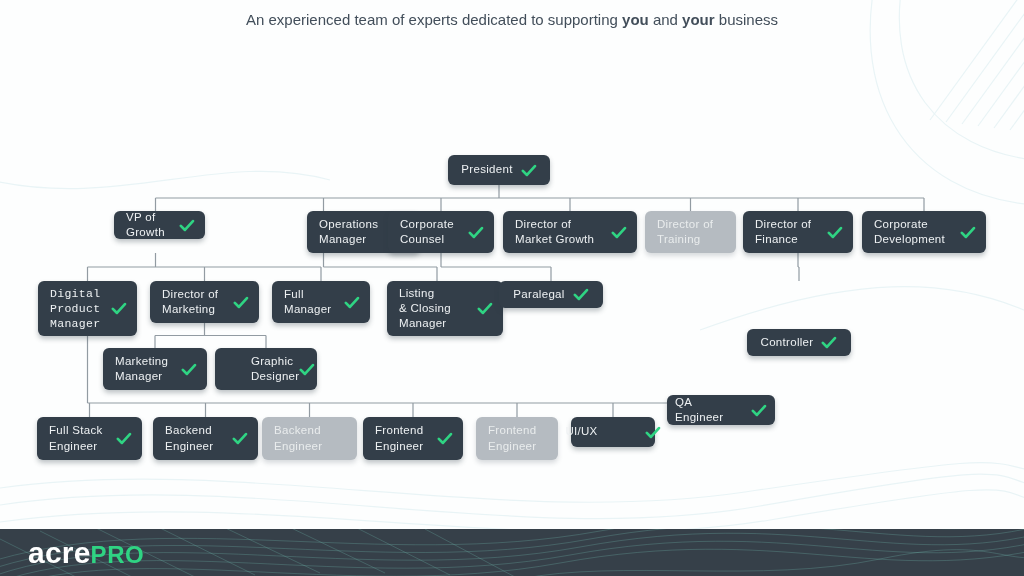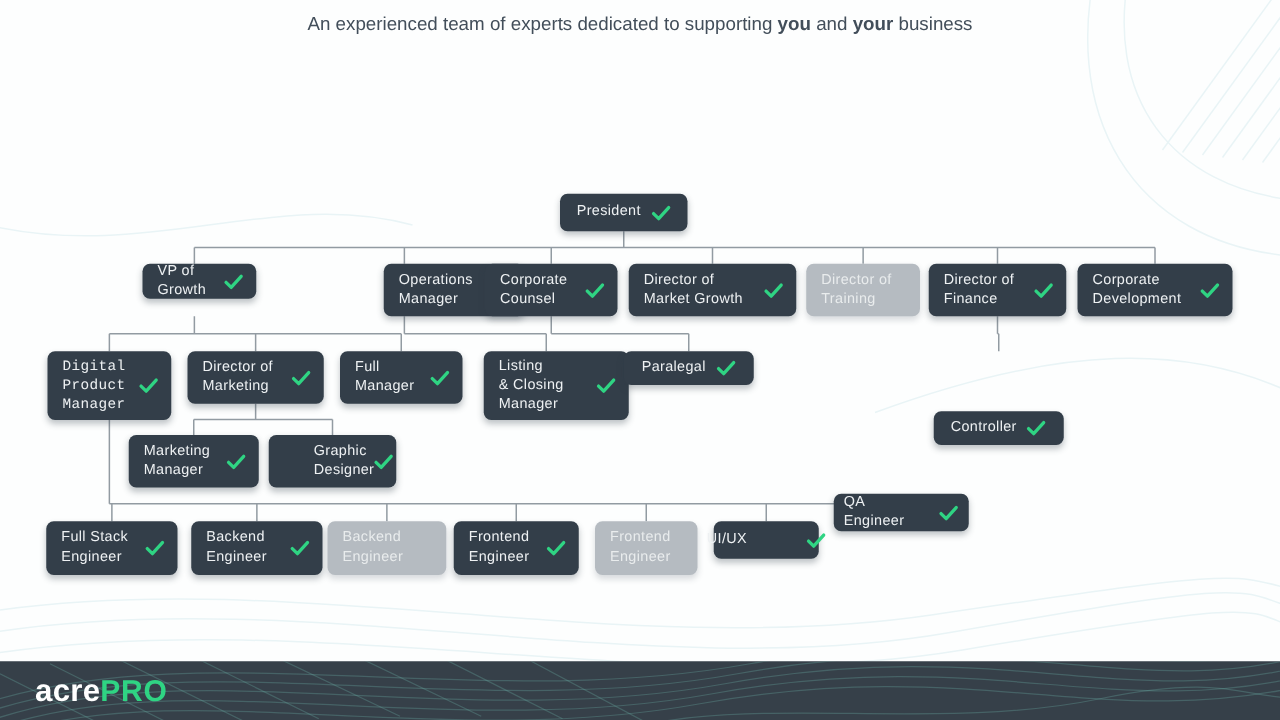--- a/index.html
+++ b/index.html
@@ -25,21 +25,21 @@
   .node.single{justify-content:center;gap:8px;padding:10px 8px;}
   .node.disabled{background:var(--node-disabled,#b5bbc1);color:var(--label-disabled,#e9eced);
         box-shadow:0 3px 5px rgba(45,58,70,.18);}
   .check{width:16px;height:13px;flex:0 0 auto;}
   .check path{stroke:var(--check,#2fd483);}
 
   
   .footer{position:absolute;left:0;bottom:0;width:1024px;height:47px;background:var(--footer-bg,#364049);overflow:hidden;}
   .footer-waves{position:absolute;left:0;top:0;width:1024px;height:47px;}
   .logo{position:absolute;left:28px;top:50%;transform:translateY(-50%);display:flex;align-items:baseline;}
-  .logo-acre{color:#ffffff;font-weight:700;font-size:25px;letter-spacing:.2px;}
+  .logo-acre{color:#ffffff;font-weight:700;font-size:30px;letter-spacing:.2px;}
   .logo-pro{color:var(--accent,#2fd483);font-weight:700;font-size:24px;letter-spacing:.6px;}
 </style>
 </head>
 <body>
 
 <div class="canvas">
 
   <svg class="bg-decor" viewBox="0 0 1024 576">
     <g fill="none" stroke="#e9f4f6" stroke-width="1.2">
       <path d="M930 120 L1035 -25"></path>

